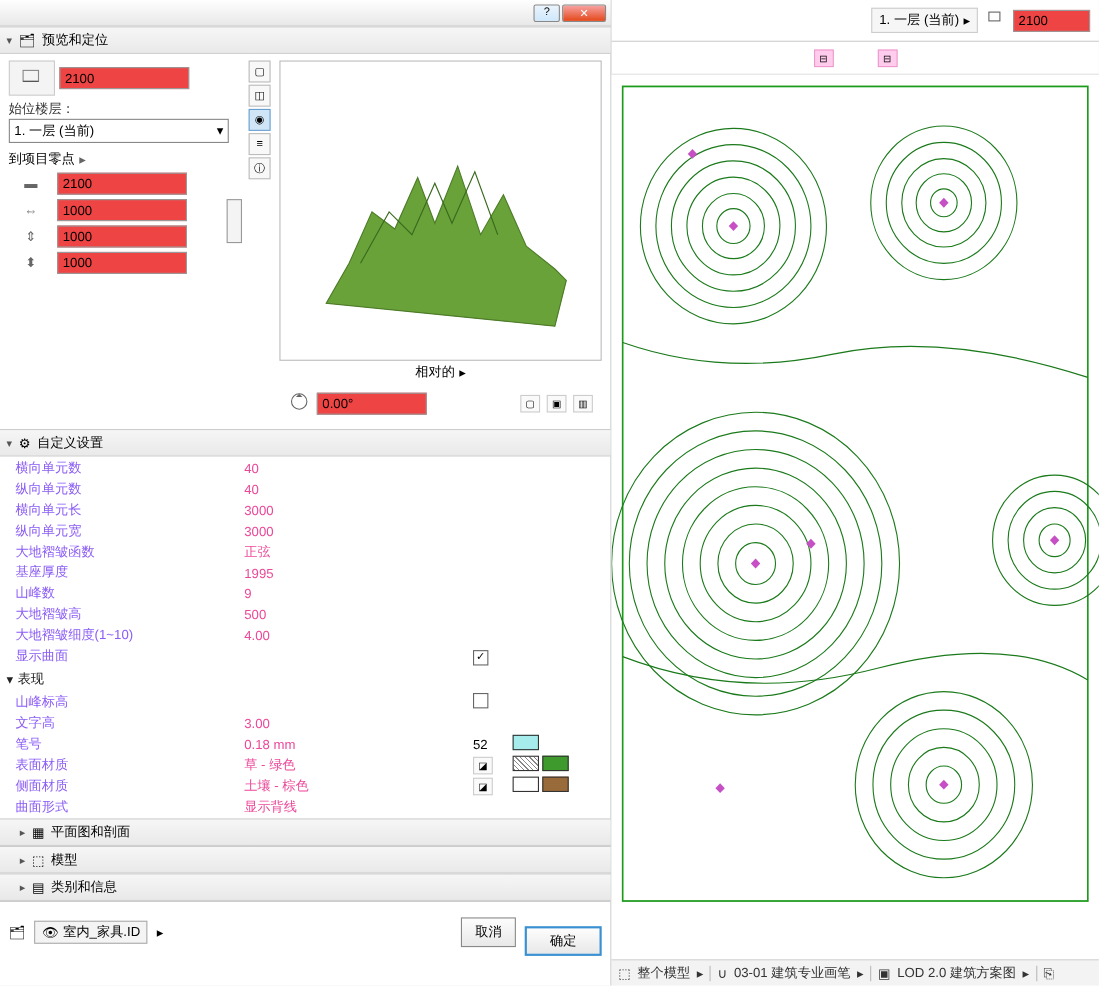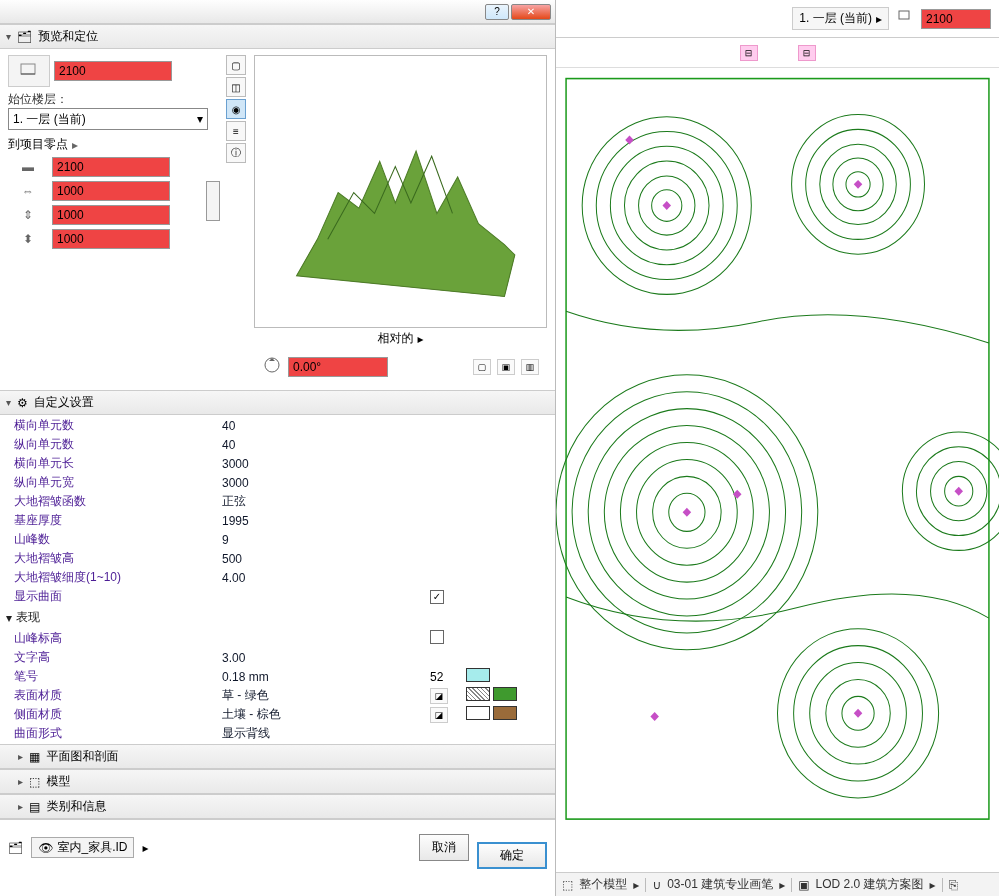--- a/index.html
+++ b/index.html
@@ -18,22 +18,22 @@
 .input { border: 1px solid #999; background: #ef4444; height: 20px; width: 118px; padding: 0 4px; }
 .iconbox { width: 42px; height: 32px; border: 1px solid #ccc; background: #f4f4f4; display: flex; align-items: center; justify-content: center; }
 .smicon { width: 40px; height: 20px; display: flex; align-items: center; justify-content: center; color: #666; }
 label.small { color: #333; }
 .drop { border: 1px solid #888; background: #fff; height: 22px; display: flex; align-items: center; justify-content: space-between; padding: 0 4px; }
 .vtool { width: 22px; display: flex; flex-direction: column; gap: 2px; }
 .vtool .b { width: 20px; height: 20px; border: 1px solid #bbb; background: #f8f8f8; display:flex; align-items:center; justify-content:center; font-size:10px; }
 .vtool .b.sel { background: #d0e6f7; border-color: #6aa0d0; }
 .preview { flex: 1; border: 1px solid #bbb; background: #fff; height: 258px; position: relative; overflow: hidden; }
 .grid2 { display: grid; grid-template-columns: 200px 200px 28px 80px; row-gap: 2px; column-gap: 8px; align-items: center; padding: 2px 14px; }
-.grid2 .lab { color: #4c1d95; }
-.grid2 .val { color: #0f172a; }
+.grid2 .lab { color: #8b5cf6; }
+.grid2 .val { color: #ec4899; }
 .cb { width: 14px; height: 14px; border: 1px solid #666; display:inline-block; text-align:center; line-height:12px; font-size:10px; }
 .subhead { display:flex; align-items:center; gap:4px; padding: 2px 6px; color:#222; }
 .colorchip { width: 24px; height: 14px; border: 1px solid #333; display:inline-block; }
 .hatch { background: repeating-linear-gradient(45deg,#888 0 1px,#fff 1px 3px); }
 .footer { border-top: 1px solid #ccc; padding: 6px 8px; display: flex; gap: 8px; align-items: center; }
 .btn { border: 1px solid #888; background: linear-gradient(#fdfdfd,#e8e8e8); padding: 4px 12px; display:inline-flex; align-items:center; justify-content:center; }
 .btn.primary { border: 2px solid #3a90d0; padding: 3px 21px; margin-top: 16px; }
 .rightpane { flex: 1; background: #fff; display: flex; flex-direction: column; position: relative; }
 .topbar-r { height: 38px; border-bottom: 1px solid #ccc; display:flex; align-items:center; justify-content:flex-end; gap:6px; padding-right: 8px; }
 .floor-ctl { display:flex; align-items:center; gap:4px; border:1px solid #ccc; padding:2px 6px; background:#f6f6f6; }

